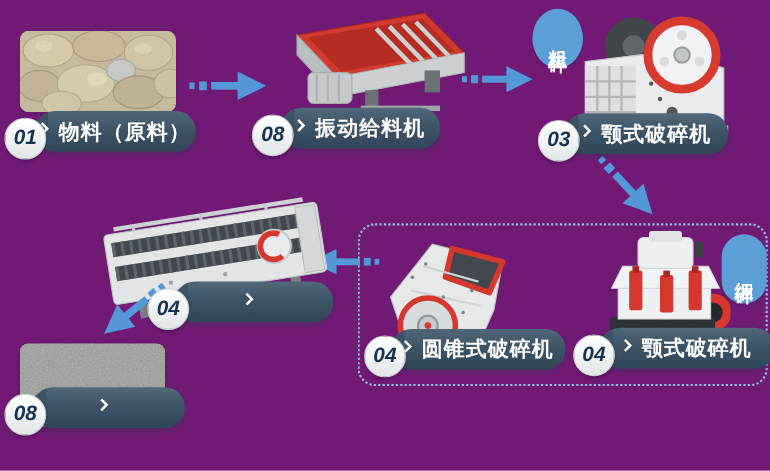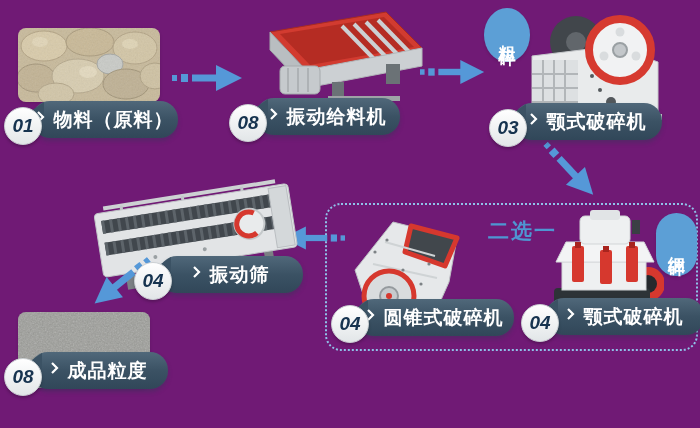--- a/index.html
+++ b/index.html
@@ -192,21 +192,20 @@
   <div class="arrow" style="left:534px;top:156px;transform:rotate(47deg)">
     <svg viewBox="0 0 72 28">
       <rect x="0" y="11" width="5" height="6" fill="#5598d8"></rect>
       <rect x="9" y="10" width="7" height="8" fill="#5598d8"></rect>
       <rect x="20" y="10.5" width="26" height="7" fill="#5598d8"></rect>
       <polygon points="44,1 70,14 44,27" fill="#5598d8"></polygon>
     </svg>
   </div>
 
   <div id="choice-box"></div>
-  <div id="choice-label">二选一</div>
 
   <div class="abs" style="left:345px;top:212px">
     <svg width="122" height="118" viewBox="0 0 122 118">
       <polygon points="10,58 48,10 112,26 104,70 88,106 26,106" fill="#e6e8ea" stroke="#bcc0c3"></polygon>
       <polygon points="66,14 112,26 100,54 60,40" fill="#41474c" stroke="#d6382e" stroke-width="5" stroke-linejoin="round"></polygon>
       <line x1="40" y1="30" x2="90" y2="44" stroke="#cfd3d5" stroke-width="2"></line>
       <line x1="28" y1="52" x2="92" y2="66" stroke="#cfd3d5" stroke-width="2"></line>
       <circle cx="44" cy="84" r="25" fill="#d9dcde" stroke="#d6382e" stroke-width="5"></circle>
       <circle cx="44" cy="84" r="9" fill="#c6cacd" stroke="#959a9e" stroke-width="2"></circle>
       <circle cx="44" cy="84" r="3" fill="#d6382e"></circle>
@@ -295,21 +294,20 @@
       </g>
     </svg>
   </div>
 
   <div class="step" style="left:134px;top:256px">
     <div class="num">04</div>
     <div class="tag" style="left:25px;width:144px">
       <svg class="chev" width="8" height="12" viewBox="0 0 8 12">
         <polyline points="1,1 6,6 1,11" fill="none" stroke="#fff" stroke-width="2.2"></polyline>
         </svg>
-      <span>振动筛</span>
     </div>
   </div>
 
   <div class="arrow" style="left:85px;top:268px;transform:rotate(141deg)">
     <svg viewBox="0 0 72 28">
       <rect x="0" y="11" width="5" height="6" fill="#5598d8"></rect>
       <rect x="9" y="10" width="7" height="8" fill="#5598d8"></rect>
       <rect x="20" y="10.5" width="26" height="7" fill="#5598d8"></rect>
       <polygon points="44,1 70,14 44,27" fill="#5598d8"></polygon>
     </svg>
@@ -322,17 +320,16 @@
       <rect width="132" height="76" fill="#8f908c" opacity="0.18"></rect>
     </svg>
   </div>
 
   <div class="step" style="left:4px;top:352px">
     <div class="num">08</div>
     <div class="tag" style="left:26px;width:138px">
       <svg class="chev" width="8" height="12" viewBox="0 0 8 12">
         <polyline points="1,1 6,6 1,11" fill="none" stroke="#fff" stroke-width="2.2"></polyline>
         </svg>
-      <span>成品粒度</span>
     </div>
   </div>
 
 </div>
 
 </body></html>

